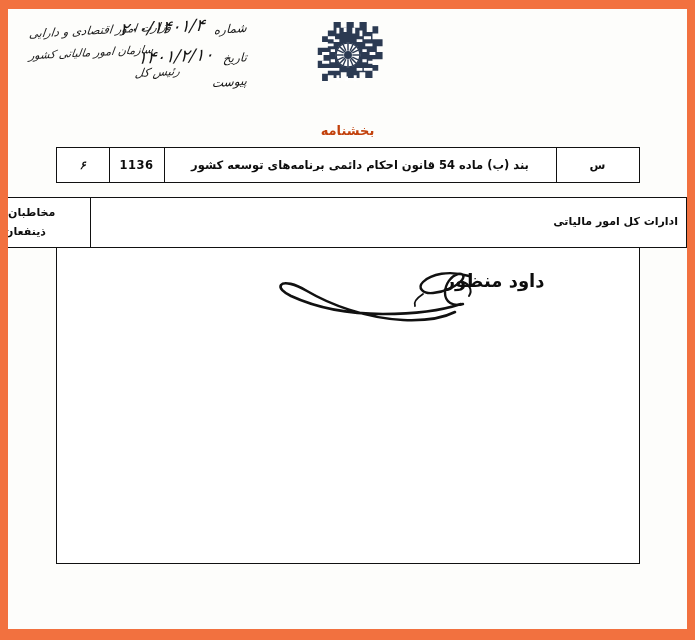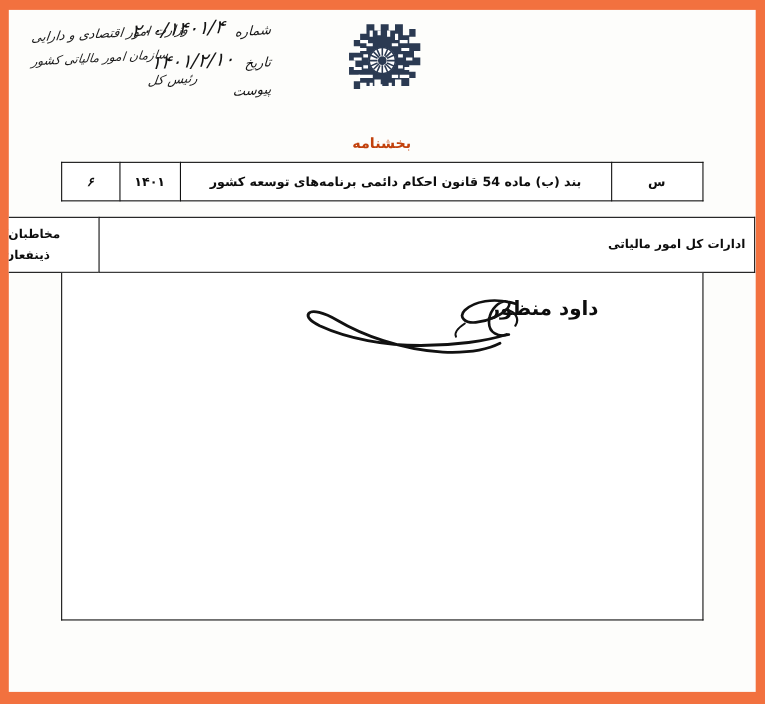--- a/index.html
+++ b/index.html
@@ -280,21 +280,21 @@
       </div>
     </div>
 
     <div class="doc-title">بخشنامه</div>
 
     <table class="meta-table">
       <tbody>
           <tr>
         <td class="c-class">س</td>
         <td class="c-topic">بند (ب) ماده 54 قانون احکام دائمی برنامه‌های توسعه کشور</td>
-        <td class="c-year">۱۴۰۱</td>
+        <td class="c-year">1136</td>
         <td class="c-seq">۶</td>
       </tr>
     </tbody>
       </table>
 
     <table class="info-table">
       <tbody>
           <tr>
         <td class="info-value">ادارات کل امور مالیاتی</td>
         <td class="info-label">مخاطبان/ذینفعان</td>

